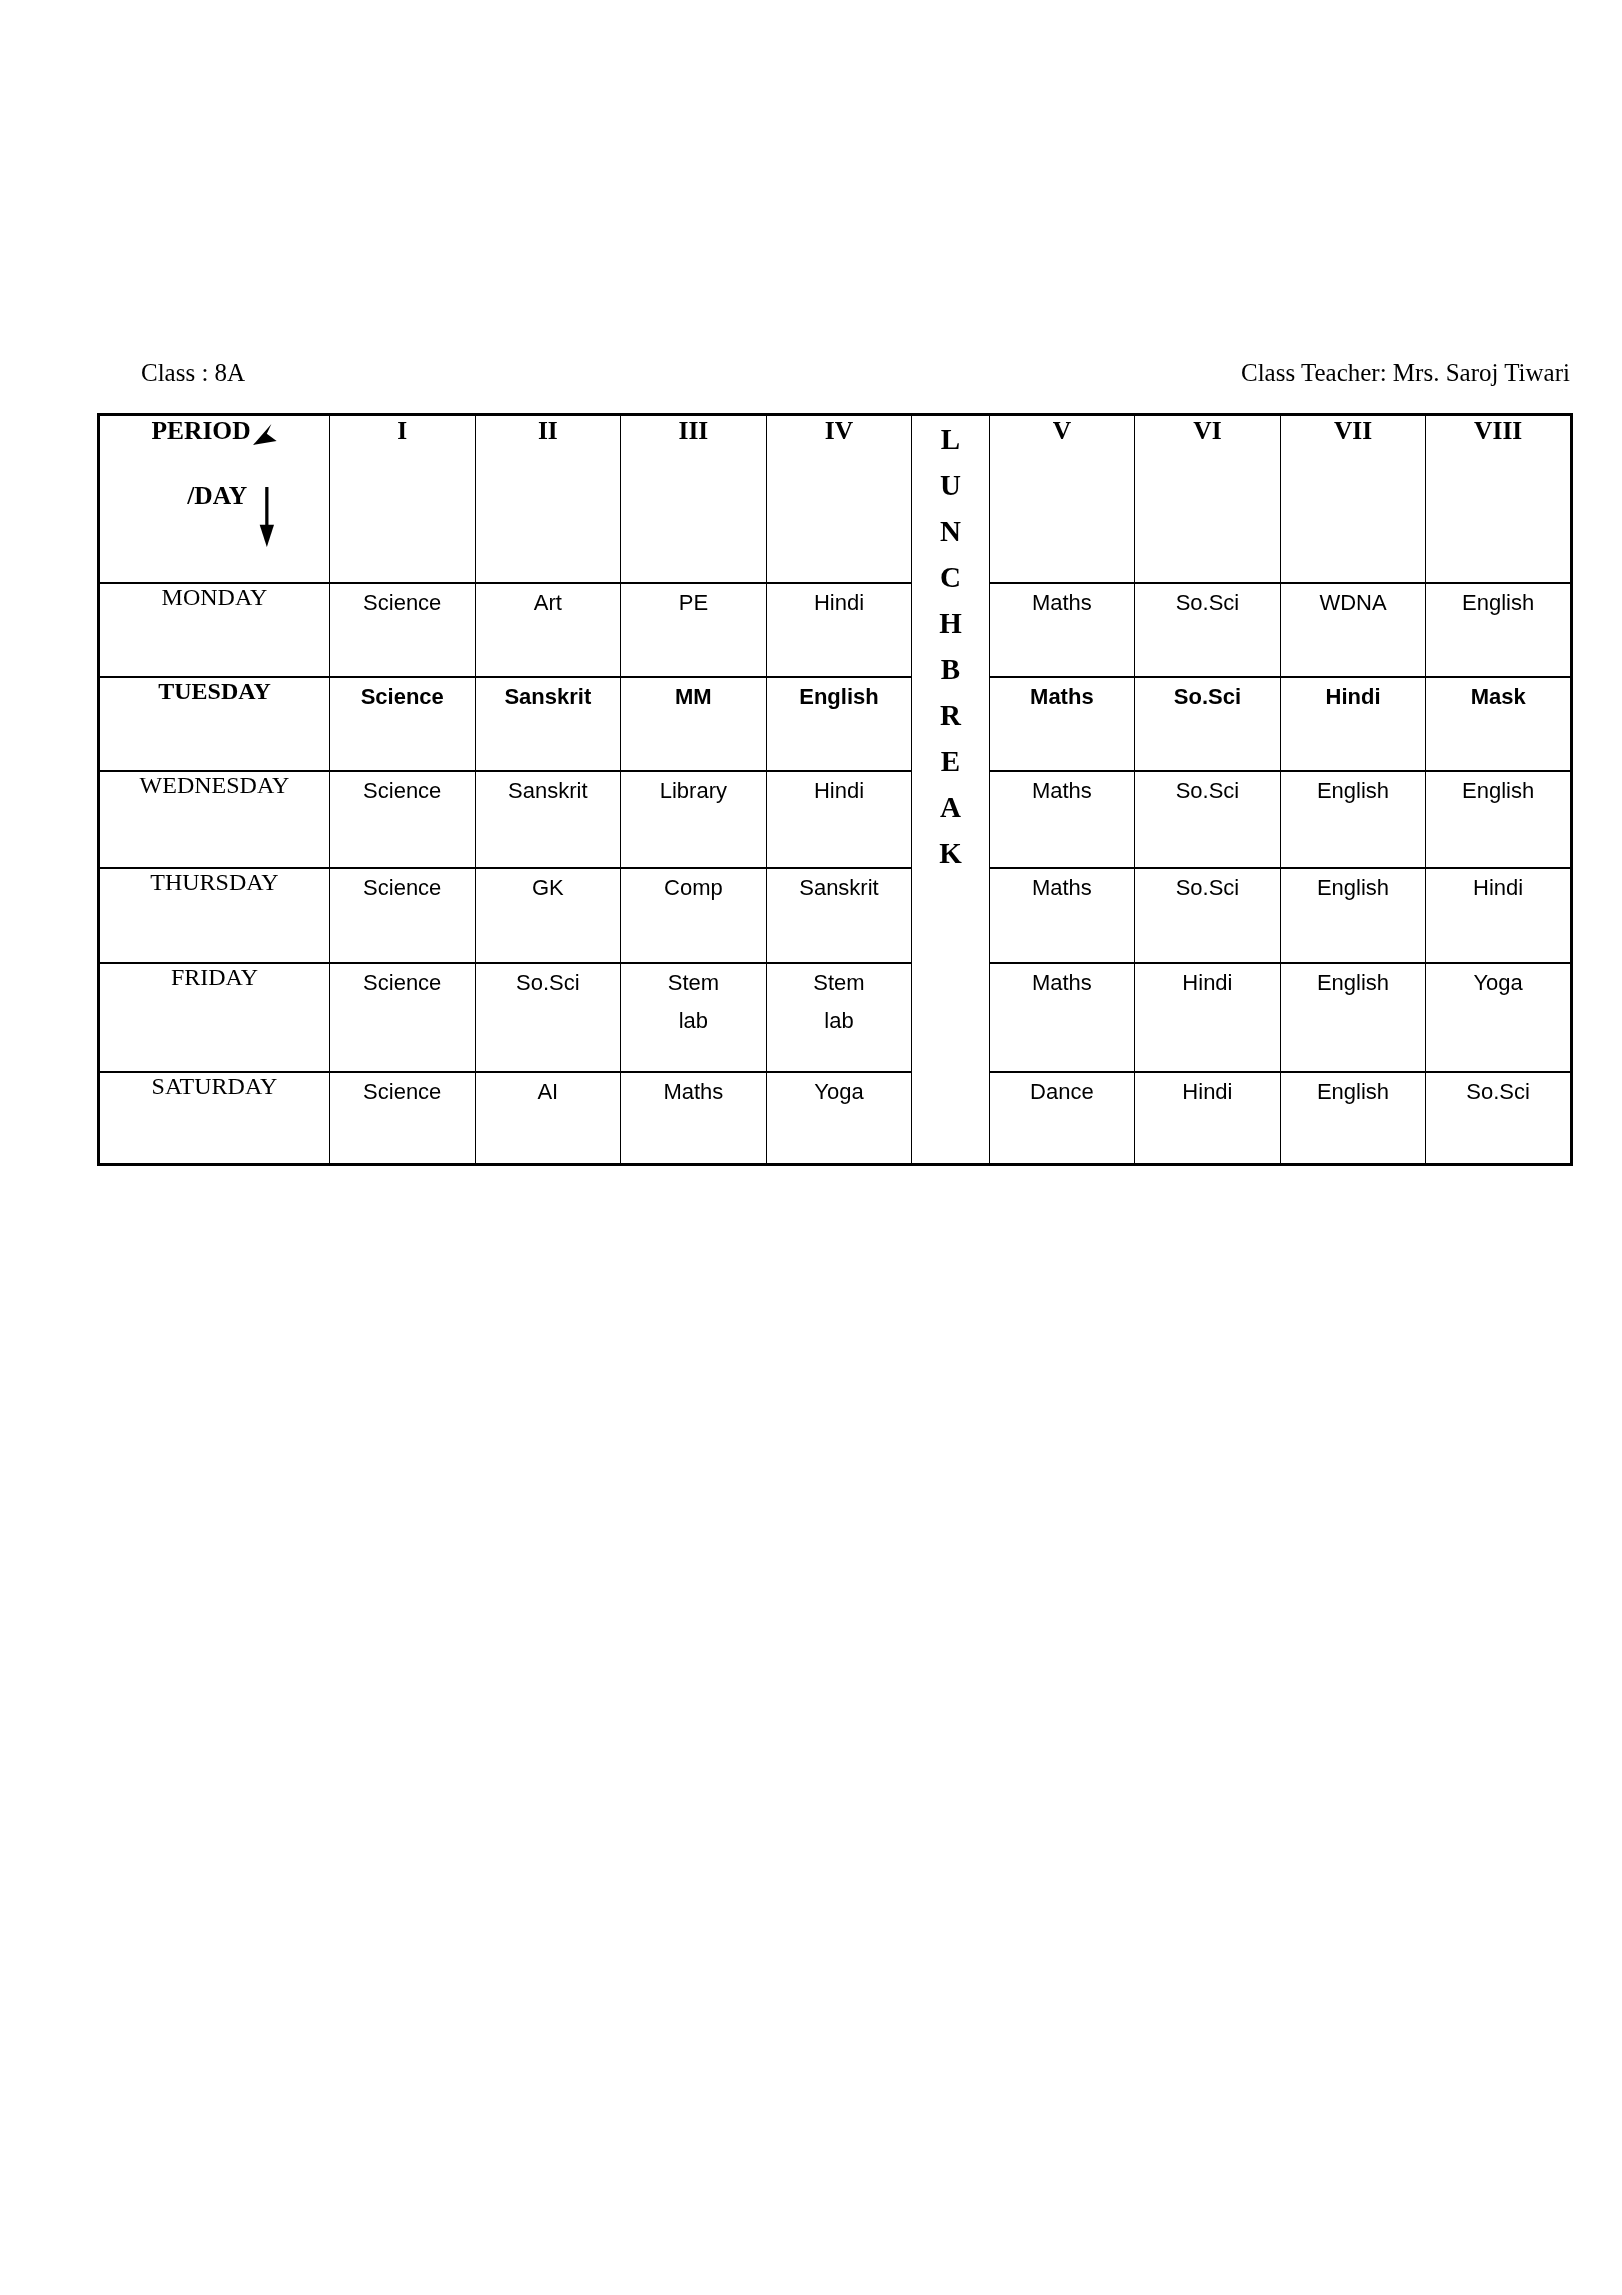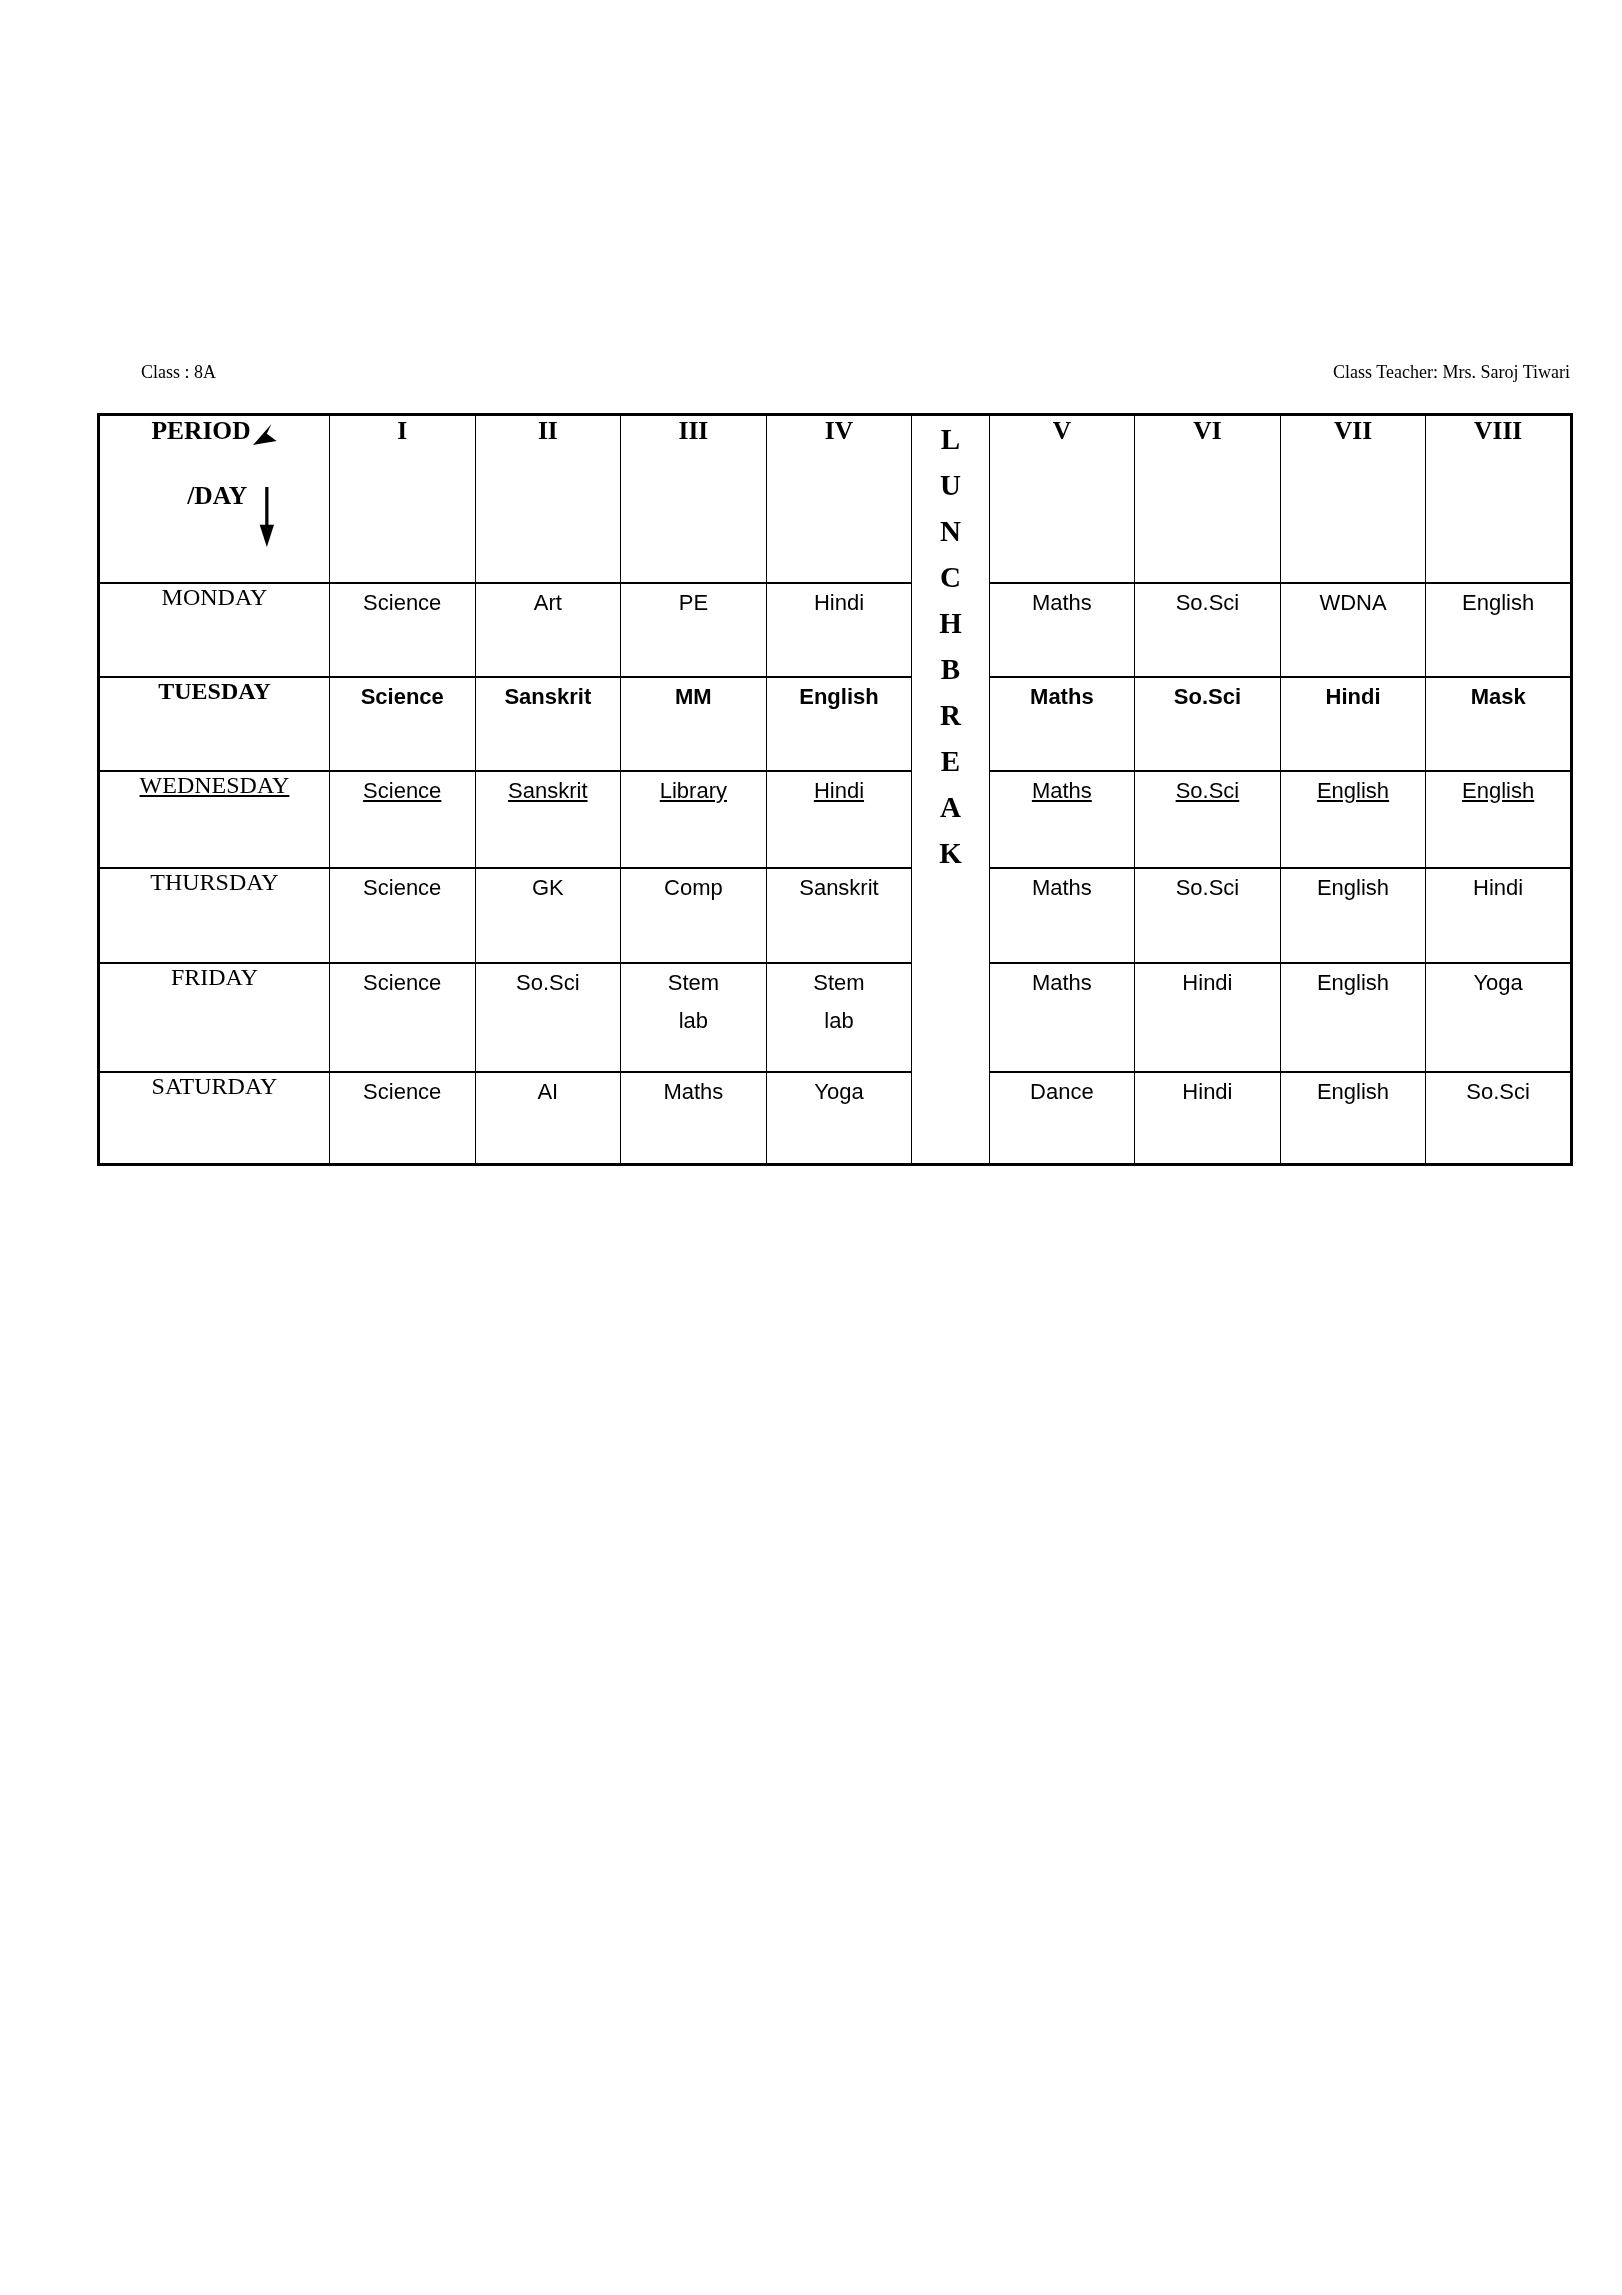--- a/index.html
+++ b/index.html
@@ -10,21 +10,21 @@
     position: relative;
     font-family: "Liberation Serif", "DejaVu Serif", serif;
     color: #000;
   }
 
   .topbar {
     position: absolute;
     left: 141px; right: 52px; top: 357px;
     display: flex;
     justify-content: space-between;
-    font-size: 18px;
+    font-size: 25px;
     line-height: 31px;
     color: #000;
   }
 
   table.tt {
     position: absolute;
     left: 97px; top: 413px;
     width: 1476px;
     border-collapse: collapse;
     table-layout: fixed;
@@ -36,21 +36,21 @@
     border-width: 2.6px 1.3px;
     vertical-align: top;
     text-align: center;
     padding: 0;
     overflow: hidden;
   }
 
   tr.r-head   { height: 168px; }
   tr.r-mon    { height: 94px; }
   tr.r-tue    { height: 94px; font-weight: bold; }
-  tr.r-wed    { height: 97px; text-decoration: underline; }
+  tr.r-wed    { height: 97px; }
   tr.r-thu    { height: 95px; padding-left: 24px; }
   tr.r-fri    { height: 109px; padding-left: 23px; }
   tr.r-sat    { height: 93px; }
 
   td.ph {
     font-weight: bold;
     font-size: 25.5px;
     padding-top: 14.4px;
     font-family: "Liberation Serif", "DejaVu Serif", serif;
   }

